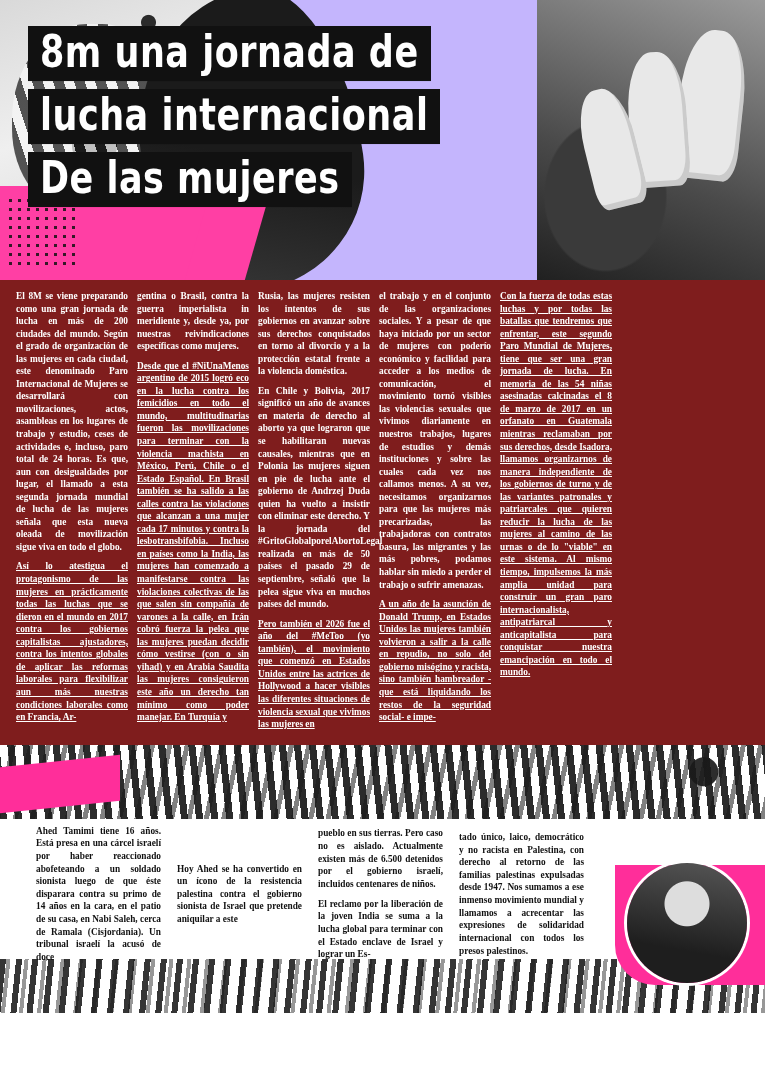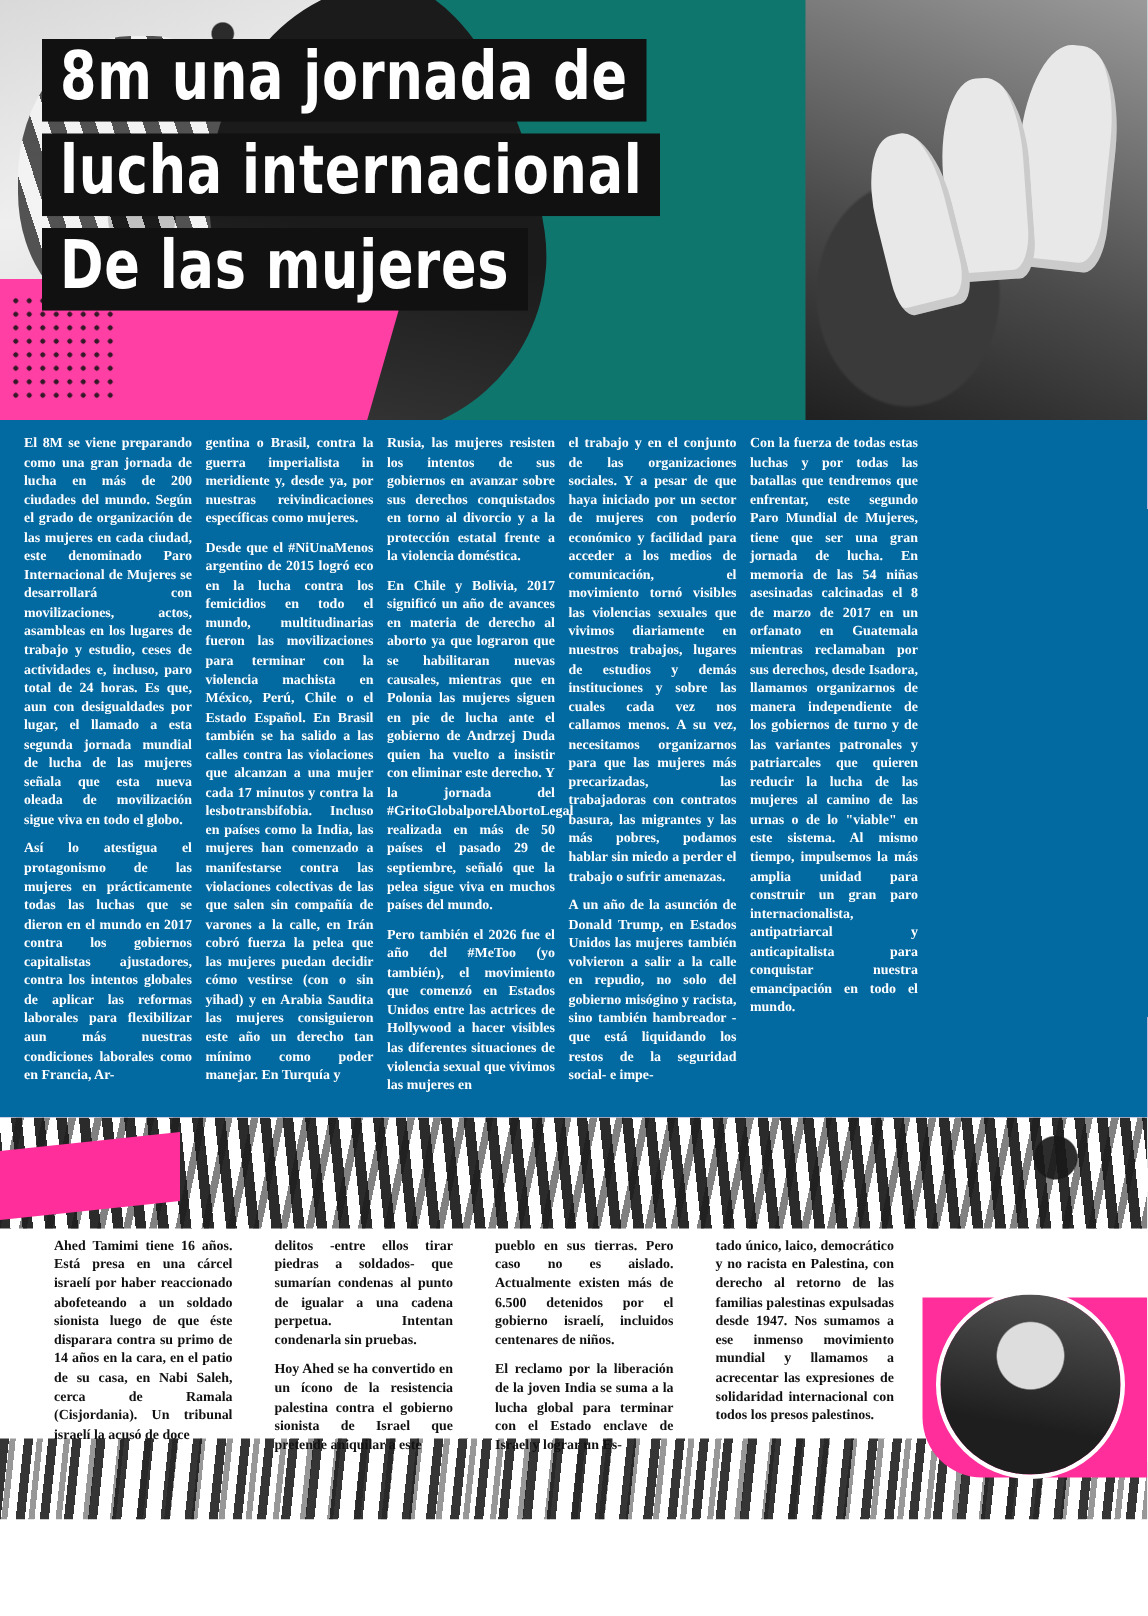--- a/index.html
+++ b/index.html
@@ -13,21 +13,21 @@
     font-family: "Liberation Serif", serif;
     position: relative;
     overflow: hidden;
   }
 
   
   .hero {
     position: relative;
     width: 765px;
     height: 280px;
-    background: #0f766e;
+    background: #c4b5fd;
     overflow: hidden;
   }
   .hero-photo-left {
     position: absolute;
     left: 0; top: 0;
     width: 270px; height: 280px;
     background:
       radial-gradient(circle at 20% 18%, #2b2b2b 0 9px, transparent 10px),
       radial-gradient(circle at 55% 8%, #2b2b2b 0 7px, transparent 8px),
       radial-gradient(circle at 80% 30%, #f9f9f9 0 16px, transparent 17px),
@@ -117,38 +117,38 @@
 
   
   .body-wrap {
     position: relative;
     width: 765px;
     background: #ff2e9a;
     padding: 0;
   }
   .main-article {
     position: relative;
-    background: #0369a1;
+    background: #7f1d1d;
     padding: 10px 16px 14px 16px;
     display: flex;
     gap: 9px;
   }
   .col {
     width: 112px;
     color: #ffffff;
     font-size: 9.3px;
     line-height: 1.35;
     text-align: justify;
     font-family: "Liberation Serif", serif;
     font-weight: bold;
     text-justify: inter-word;
     hyphens: auto;
   }
   .col p { margin: 0 0 7px 0; }
-  .col p:last-child { margin-bottom: 0; }
+  .col p:last-child { margin-bottom: 0; text-decoration: underline; }
 
   
   .bottom {
     position: relative;
     width: 765px;
     height: 268px;
     background: #ffffff;
     overflow: hidden;
   }
   .bottom-bg {
@@ -197,22 +197,23 @@
     background:
       radial-gradient(circle at 50% 34%, #dddddd 0 22px, transparent 23px),
       linear-gradient(190deg, #575757 0%, #1e1e1e 70%);
     box-shadow: 0 0 0 3px #ffffff;
   }
   .bottom-cols {
     position: absolute;
     left: 36px; top: 80px;
     width: 560px;
     display: flex;
-    gap: 28px;
+    gap: 16px;
     z-index: 4;
+    align-items: center;
   }
   .bcol {
     width: 125px;
     font-size: 9.3px;
     line-height: 1.36;
     color: #111111;
     text-align: justify;
     font-family: "Liberation Serif", serif;
     font-weight: bold;
     hyphens: auto;
@@ -278,21 +279,20 @@
   <div class="foliage2"></div>
   <div class="pink-band-left"></div>
   <div class="pink-band-right"></div>
   <div class="portrait"></div>
 
   <div class="bottom-cols">
     <div class="bcol">
       <p>Ahed Tamimi tiene 16 años. Está presa en una cárcel israelí por haber reaccionado abofeteando a un soldado sionista luego de que éste disparara contra su primo de 14 años en la cara, en el patio de su casa, en Nabi Saleh, cerca de Ramala (Cisjordania). Un tribunal israelí la acusó de doce</p>
     </div>
     <div class="bcol">
-      <p>delitos -entre ellos tirar piedras a soldados- que sumarían condenas al punto de igualar a una cadena perpetua. Intentan condenarla sin pruebas.</p>
       <p>Hoy Ahed se ha convertido en un ícono de la resistencia palestina contra el gobierno sionista de Israel que pretende aniquilar a este</p>
     </div>
     <div class="bcol">
       <p>pueblo en sus tierras. Pero caso no es aislado. Actualmente existen más de 6.500 detenidos por el gobierno israelí, incluidos centenares de niños.</p>
       <p>El reclamo por la liberación de la joven India se suma a la lucha global para terminar con el Estado enclave de Israel y lograr un Es-</p>
     </div>
     <div class="bcol">
       <p>tado único, laico, democrático y no racista en Palestina, con derecho al retorno de las familias palestinas expulsadas desde 1947. Nos sumamos a ese inmenso movimiento mundial y llamamos a acrecentar las expresiones de solidaridad internacional con todos los presos palestinos.</p>
     </div>
   </div>

